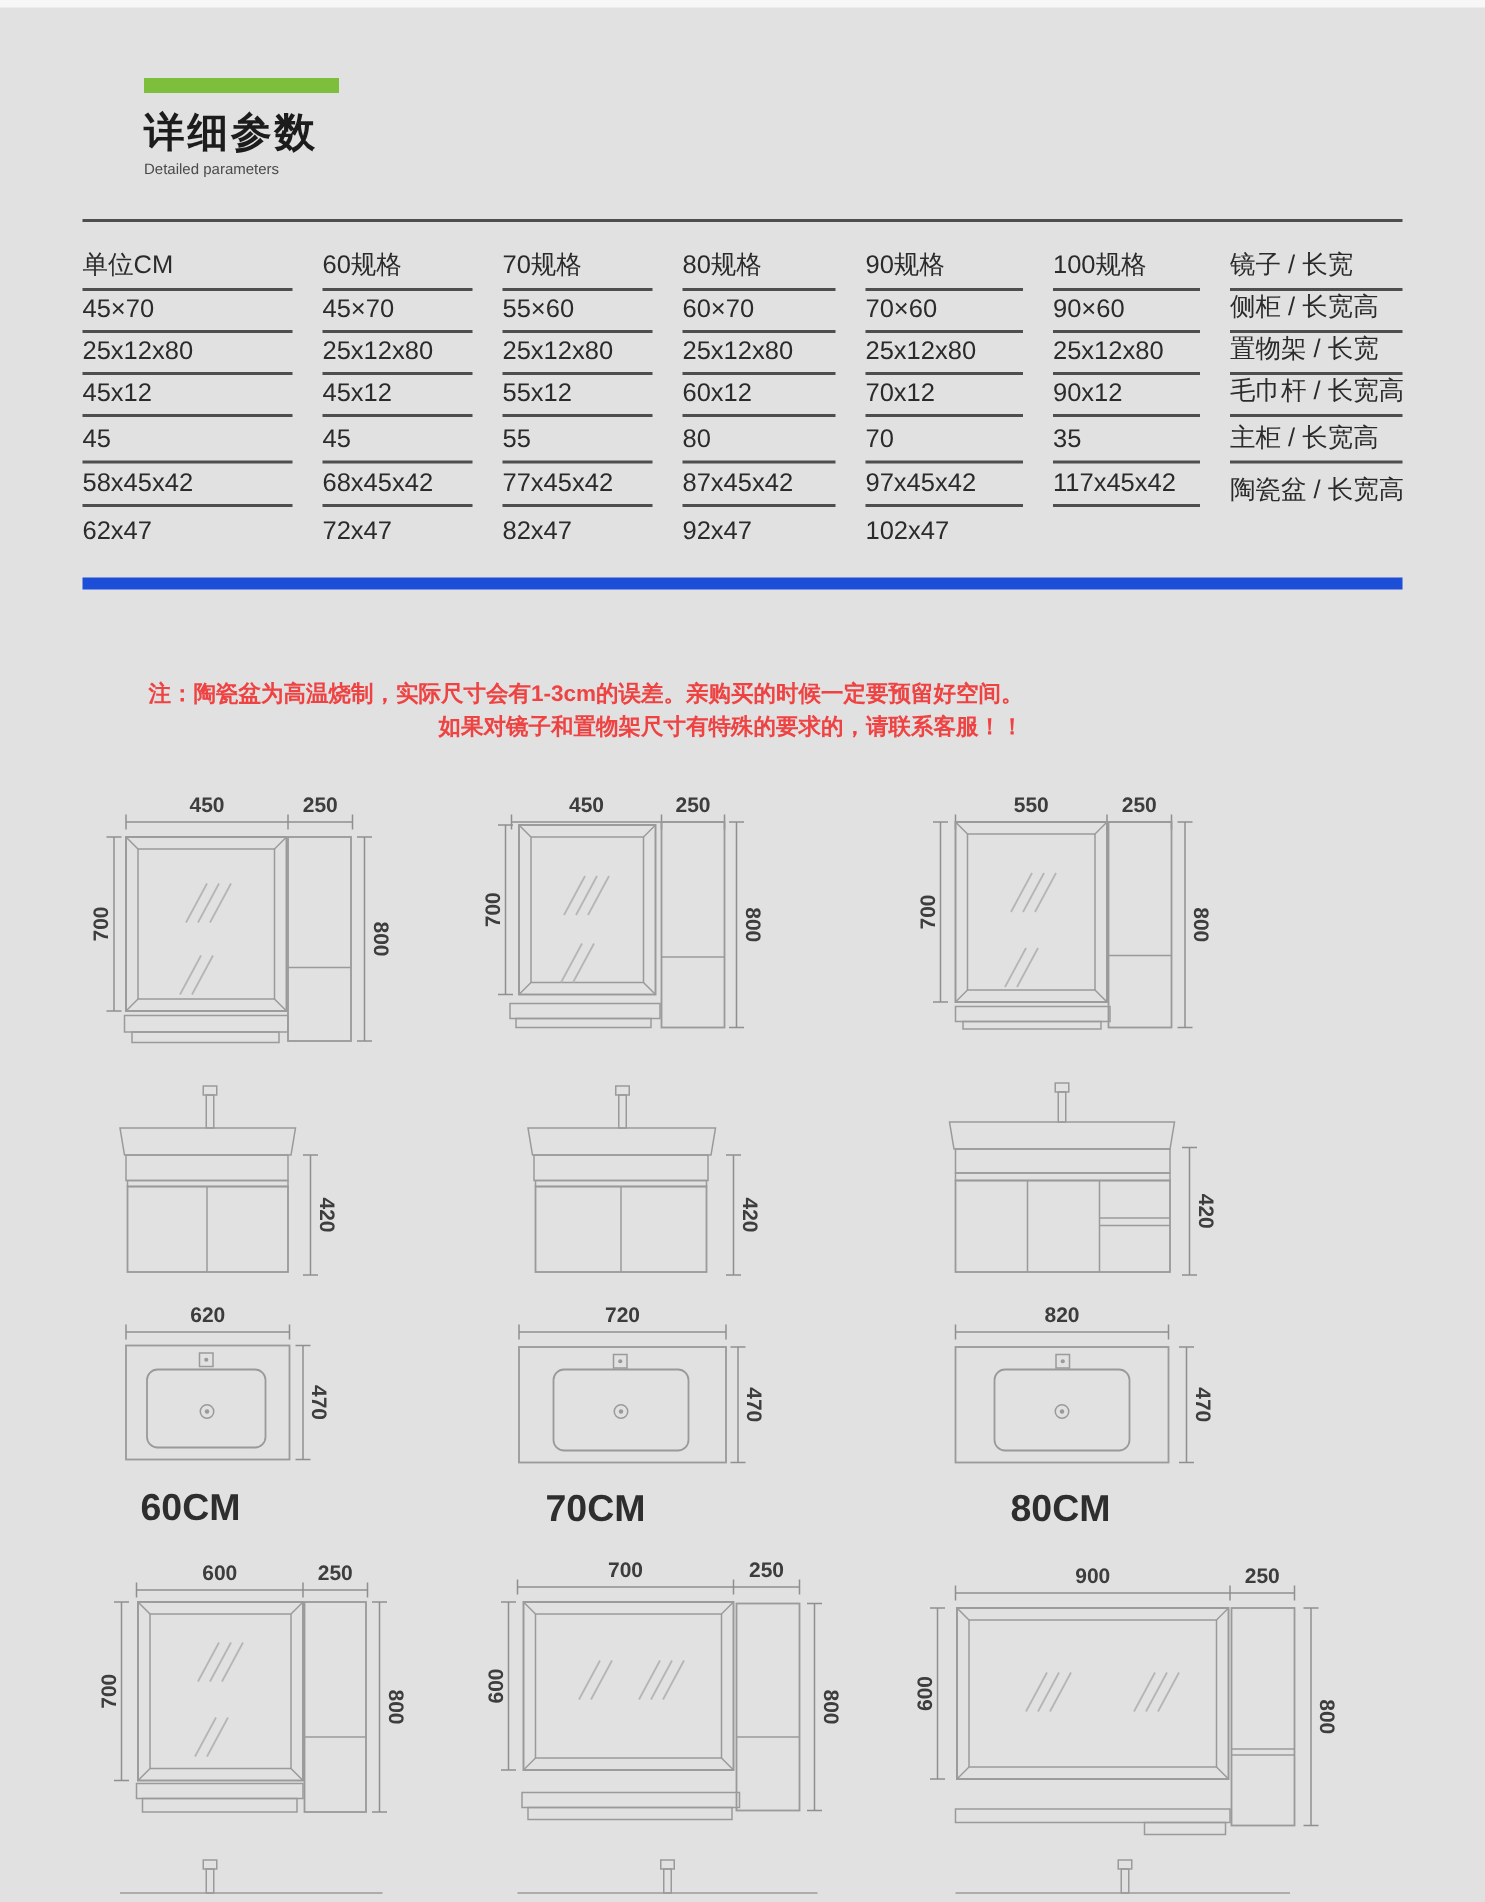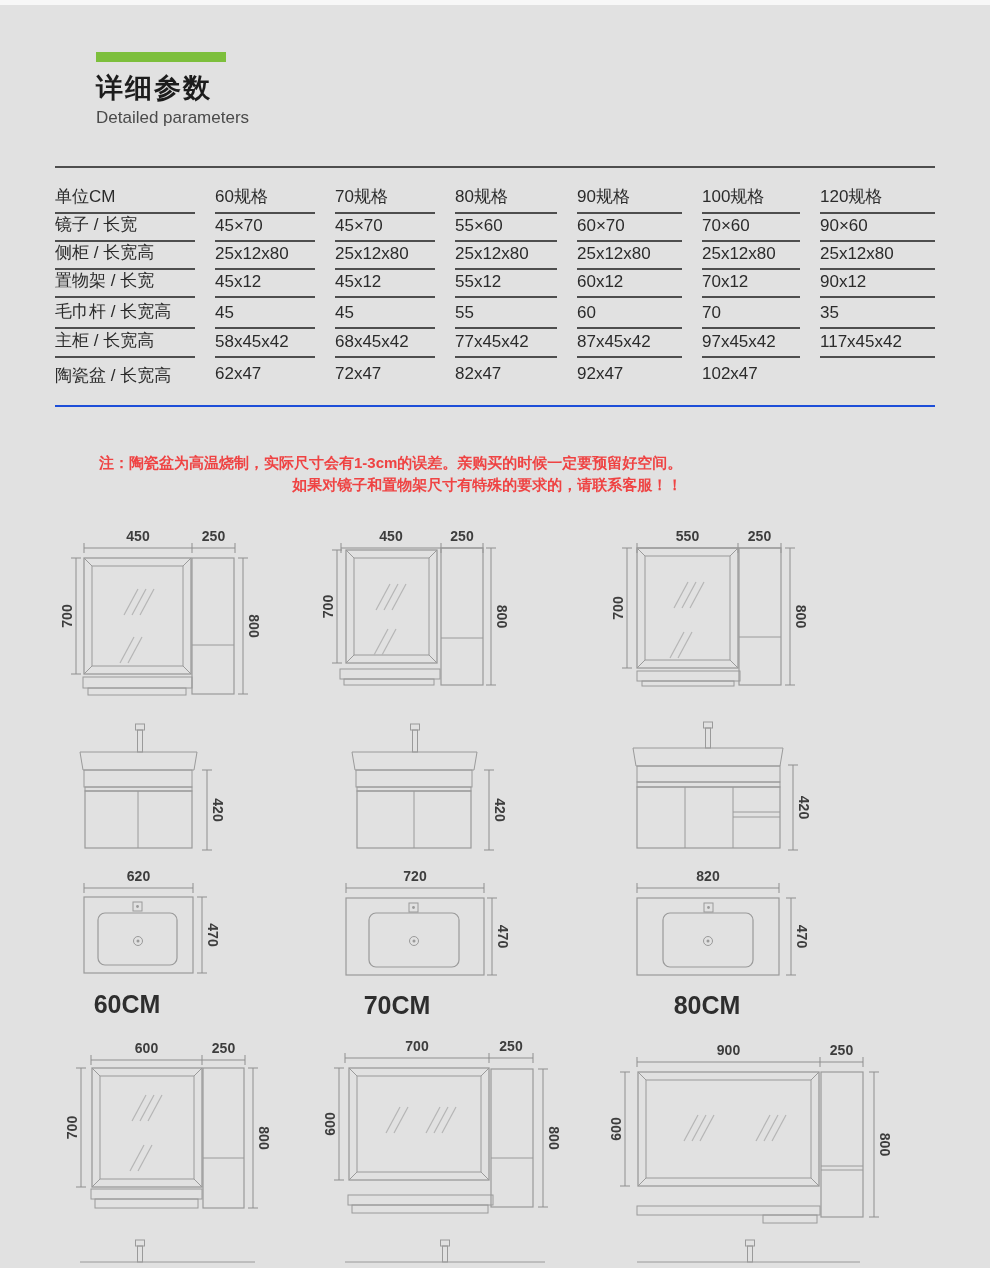--- a/index.html
+++ b/index.html
@@ -6,30 +6,30 @@
   body{
     width:990px;height:1268px;position:relative;overflow:hidden;
     background:#e1e1e1;
     font-family:"Liberation Sans", sans-serif;
   }
   .top-strip{position:absolute;top:0;left:0;width:990px;height:5px;background:#f7f7f7;}
   
   .hdr{position:absolute;left:55px;top:52px;margin-left:41px;}
   .accent-bar{width:130px;height:10px;margin-bottom:8px;}
   .hdr h1{margin:0;font-size:27px;font-weight:bold;color:#1c1c1c;letter-spacing:2px;}
-  .hdr p{margin:2px 0 0 0;font-size:17px;color:#4a4a4a;}
+  .hdr p{margin:2px 0 0 0;font-size:10px;color:#4a4a4a;}
   
   .spec-table{
-    position:absolute;left:55px;top:166px;width:880px;
+    position:absolute;left:55px;top:146px;width:880px;
     display:grid;
     grid-template-columns:140px 100px 100px 102px 105px 98px 115px;
     grid-template-rows:46px 28px 28px 28px 31px 29px 47px;
     column-gap:20px;
     border-top:2px solid #4e4e4e;
-    border-bottom:2px solid #1d4ed8;
+    border-bottom:8px solid #1d4ed8;
   }
   .spec-table .cell{
     display:flex;align-items:flex-end;padding-bottom:4px;
     font-size:17px;color:#2b2b2b;border-bottom:2px solid #4e4e4e;
     white-space:nowrap;
   }
   .spec-table .cell.last{border-bottom:none;align-items:flex-start;padding-top:6px;padding-bottom:4px;}
   
   .note{position:absolute;left:55px;top:452px;font-size:15px;font-weight:bold;line-height:22px;margin-left:44px;}
   .note .l2{padding-left:31px;text-align:right;}
@@ -48,21 +48,20 @@
   <p>Detailed parameters</p>
 </div>
 
 <div class="spec-table">
     <div class="cell">单位CM</div>
     <div class="cell">60规格</div>
     <div class="cell">70规格</div>
     <div class="cell">80规格</div>
     <div class="cell">90规格</div>
     <div class="cell">100规格</div>
-    <div class="cell">120规格</div>
     <div class="cell">镜子 / 长宽</div>
     <div class="cell">45×70</div>
     <div class="cell">45×70</div>
     <div class="cell">55×60</div>
     <div class="cell">60×70</div>
     <div class="cell">70×60</div>
     <div class="cell">90×60</div>
     <div class="cell">侧柜 / 长宽高</div>
     <div class="cell">25x12x80</div>
     <div class="cell">25x12x80</div>
@@ -74,21 +73,21 @@
     <div class="cell">45x12</div>
     <div class="cell">45x12</div>
     <div class="cell">55x12</div>
     <div class="cell">60x12</div>
     <div class="cell">70x12</div>
     <div class="cell">90x12</div>
     <div class="cell">毛巾杆 / 长宽高</div>
     <div class="cell">45</div>
     <div class="cell">45</div>
     <div class="cell">55</div>
-    <div class="cell">60</div>
+    <div class="cell">80</div>
     <div class="cell">70</div>
     <div class="cell">35</div>
     <div class="cell">主柜 / 长宽高</div>
     <div class="cell">58x45x42</div>
     <div class="cell">68x45x42</div>
     <div class="cell">77x45x42</div>
     <div class="cell">87x45x42</div>
     <div class="cell">97x45x42</div>
     <div class="cell">117x45x42</div>
     <div class="cell last">陶瓷盆 / 长宽高</div>

